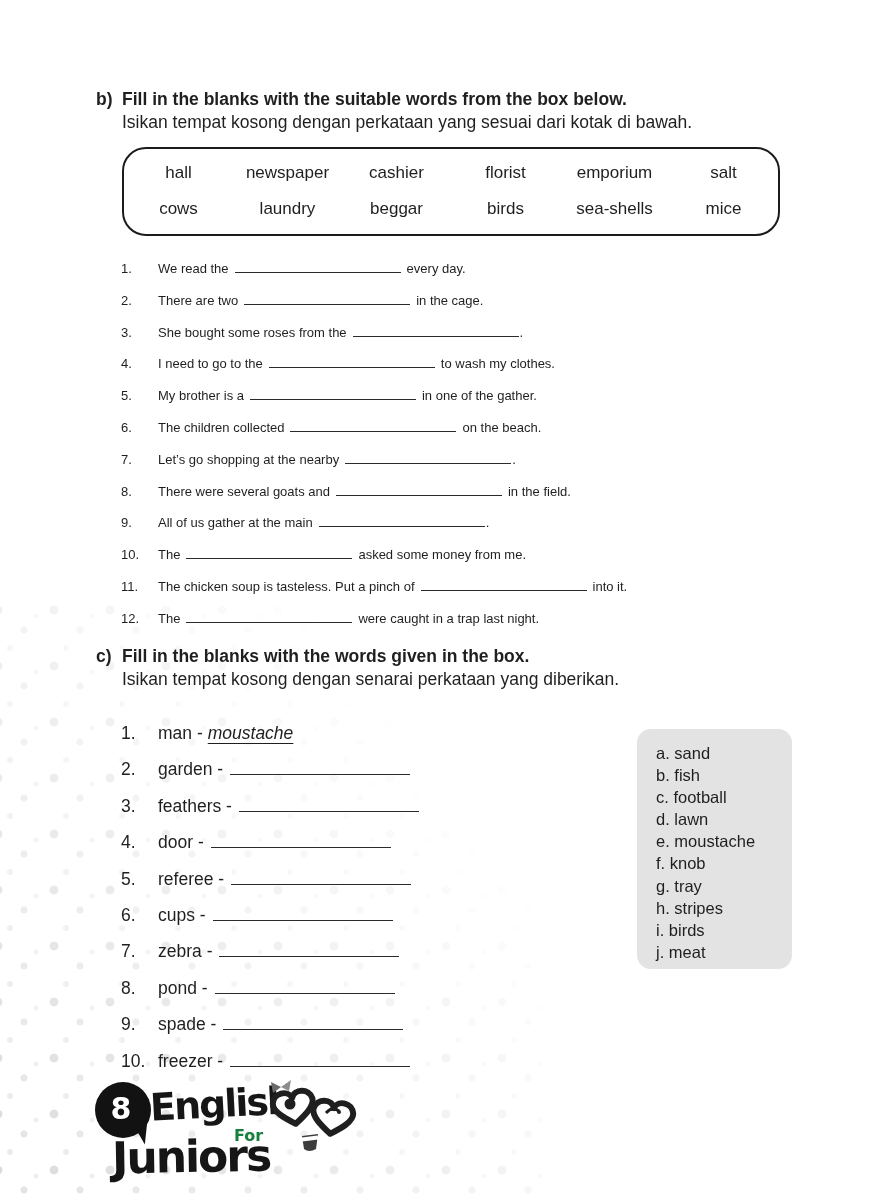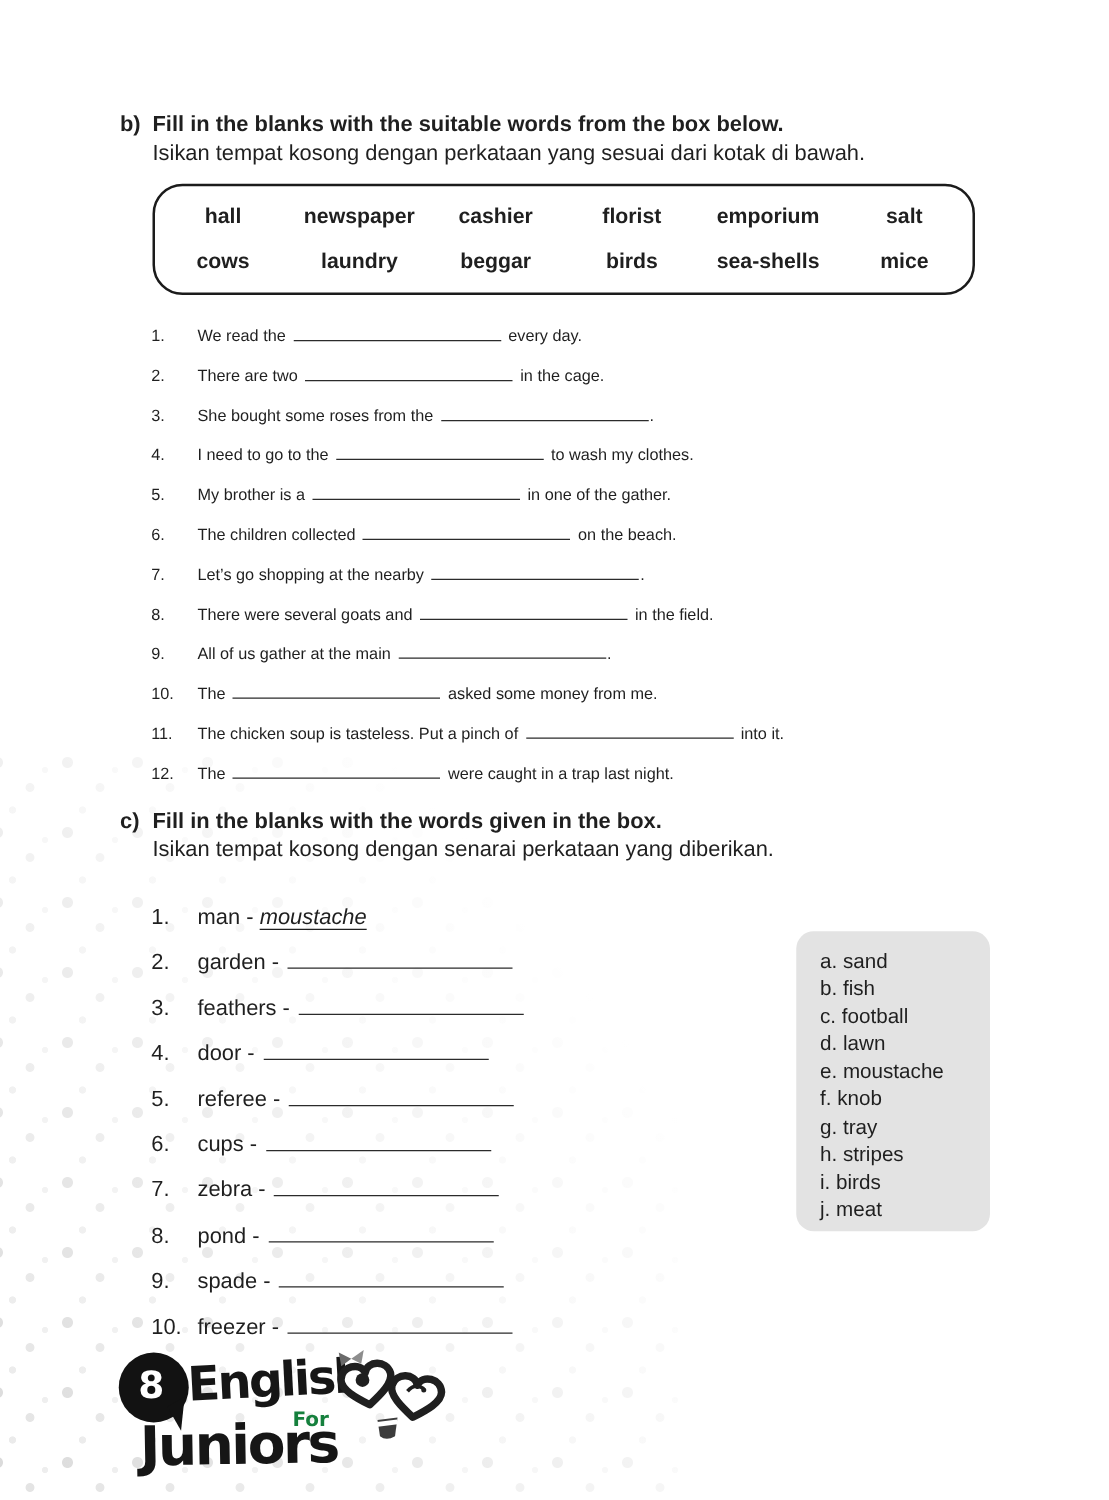--- a/index.html
+++ b/index.html
@@ -27,38 +27,38 @@
   .sec-c{top:645px;}
   .sec-head{display:flex;font-weight:bold;font-size:17.5px;line-height:23px;}
   .sec-label{width:26px;flex:0 0 26px;}
   .sec-sub{margin-left:26px;font-size:17.5px;line-height:23px;}
   
   .word-box{
     margin:13px 0 0 26px;width:654px;border:2.3px solid #1b1b1b;border-radius:24px;
     padding:11px 0 13px 0;
   }
   .word-row{display:grid;grid-template-columns:repeat(6,1fr);text-align:center;
-    font-size:17px;line-height:25px;font-weight:bold;}
+    font-size:17px;line-height:25px;}
   .word-row.r2{margin-top:11px;}
   
   .list-b{margin:17px 0 0 25px;font-size:13px;}
   .list-b .item{line-height:31.8px;white-space:nowrap;}
   .list-c{margin:24px 0 0 25px;font-size:17.5px;}
   .list-c .item{line-height:36.4px;white-space:nowrap;}
   .num{display:inline-block;min-width:37px;}
   .blank{
     display:inline-block;width:166px;height:13px;margin:0 6px;
     border-bottom:1.9px solid #2b2b2b;
   }
   .list-c .blank{width:180px;margin-left:7px;}
   .item.tight .blank{margin-right:1px;}
   .c-answer{text-decoration:underline;text-underline-offset:4px;margin-left:5px;font-style:italic;}
   
   .answers-box{
-    position:absolute;left:541px;top:100px;width:155px;height:240px;
+    position:absolute;left:541px;top:84px;width:155px;height:240px;
     background:#e3e3e3;border-radius:14px;box-sizing:border-box;
     padding:13px 8px 0 19px;font-size:16.5px;line-height:22.1px;
   }
   
   .logo{position:absolute;left:88px;top:1070px;width:310px;height:128px;}
   .bubble{position:absolute;left:7px;top:12px;width:56px;height:56px;background:#121212;border-radius:50%;}
   .bubble .tail{
     position:absolute;right:-7px;bottom:-3px;width:0;height:0;
     border-style:solid;border-width:0 4px 22px 16px;
     border-color:transparent transparent transparent #121212;

